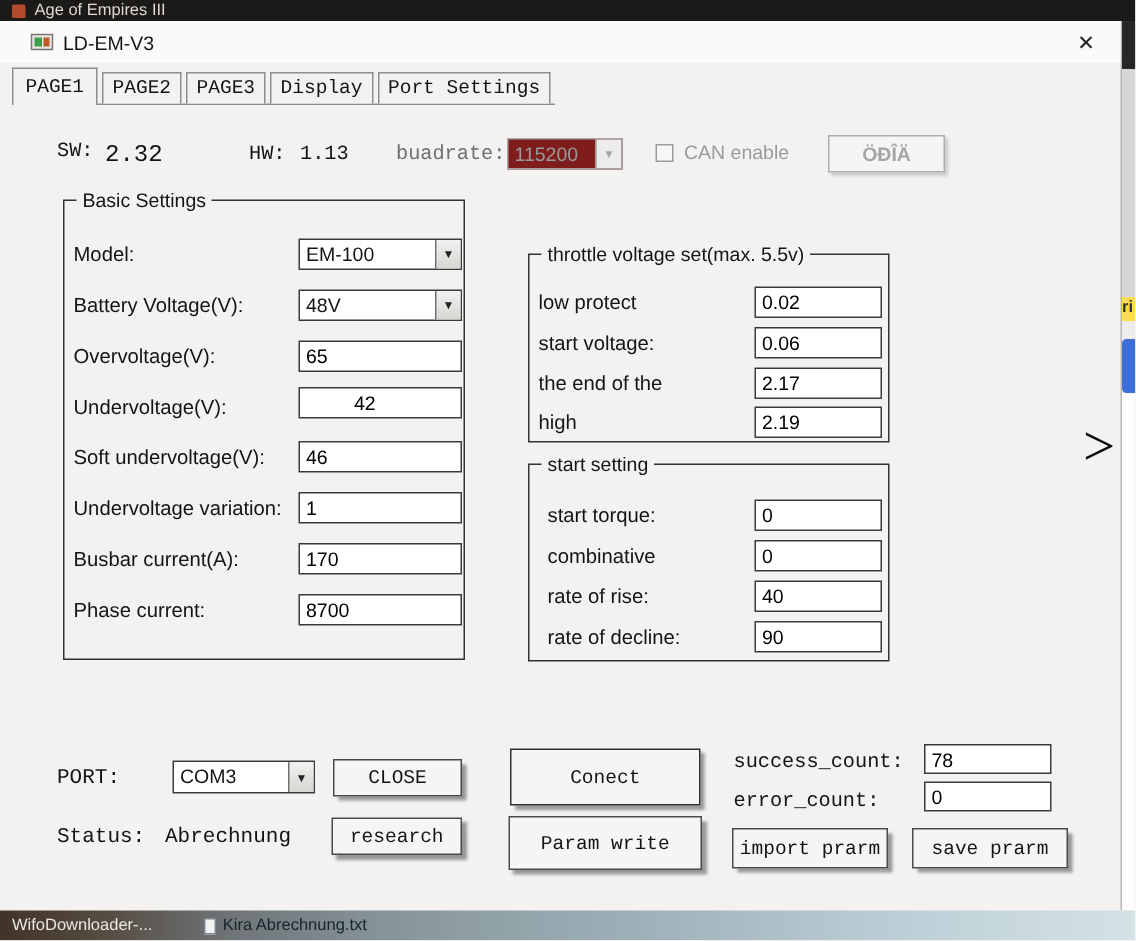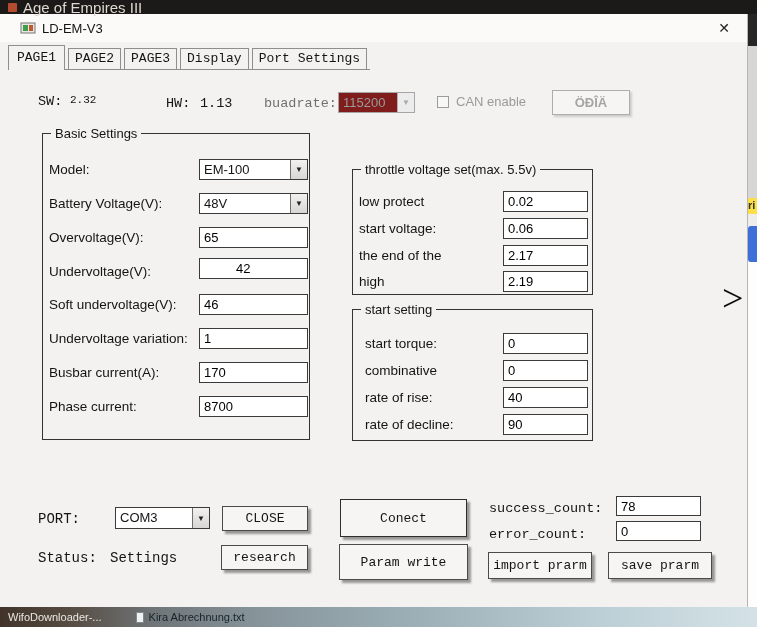--- a/index.html
+++ b/index.html
@@ -6,21 +6,21 @@
   body { background:#ffffff; }
   .canvas{position:relative;width:757px;height:627px;overflow:hidden;background:#f3f2f0;
           font-family:"Liberation Sans",sans-serif;color:#141414;}
   .abs{position:absolute;}
   .mono{font-family:"Liberation Mono",monospace;}
 
   
   .bg-top{position:absolute;left:0;top:0;width:100%;height:14px;background:#1b1a19;
           display:flex;align-items:center;gap:6px;padding-left:8px;z-index:5;}
   .aoe-icon{width:9px;height:9px;background:#b44a2e;border-radius:1px;flex:0 0 auto;}
-  .bg-top-title{font-size:15px;color:#ded9cf;white-space:nowrap;}
+  .bg-top-title{font-size:11px;color:#ded9cf;white-space:nowrap;}
 
   
   .dialog{position:absolute;left:0;top:14px;width:748px;height:593px;background:#f3f2f0;
           border-right:1px solid #b7b6b4;}
   .titlebar{position:absolute;left:0;top:0;width:100%;height:28px;background:#fbfaf9;}
   .title-text{position:absolute;left:42px;top:7px;font-size:13px;}
   .app-icon{position:absolute;left:20px;top:6px;width:16px;height:16px;}
   .close-btn{position:absolute;right:10px;top:3px;width:26px;height:22px;display:flex;
              align-items:center;justify-content:center;font-size:14px;color:#222;cursor:default;}
 
@@ -103,21 +103,21 @@
 
     <div class="tabstrip">
       <div class="tab active">PAGE1</div>
       <div class="tab">PAGE2</div>
       <div class="tab">PAGE3</div>
       <div class="tab">Display</div>
       <div class="tab">Port Settings</div>
     </div>
 
     <span class="abs mono" style="left:38px;top:80px;font-size:13.5px">SW:</span>
-    <span class="abs mono" style="left:70px;top:80px;font-size:11px">2.32</span>
+    <span class="abs mono" style="left:70px;top:80px;font-size:16px">2.32</span>
     <span class="abs mono" style="left:166px;top:82px;font-size:13.5px">HW:</span>
     <span class="abs mono" style="left:200px;top:82px;font-size:13.5px">1.13</span>
     <span class="abs mono midgray" style="left:264px;top:82px;font-size:13.5px">buadrate:</span>
     <div class="combo disabled" style="left:338px;top:78px;width:77px">
       <span class="cval">115200</span>
       <span class="carrow">▼</span>
     </div>
     <span class="cbox" style="left:437px;top:82px"></span>
     <span class="abs graytext" style="left:456px;top:80px;font-size:13px">CAN enable</span>
     <div class="btn disabled" style="left:552px;top:76px;width:78px;height:25px;font-family:'Liberation Sans',sans-serif">ÖÐÎÄ</div>
@@ -189,21 +189,21 @@
     </div>
 
     <span class="abs mono" style="left:38px;top:497px;font-size:14px">PORT:</span>
     <div class="combo" style="left:115px;top:493px;width:95px;height:22px">
       <span class="cval">COM3</span>
       <span class="carrow">▼</span>
     </div>
     <div class="btn" style="left:222px;top:492px;width:86px;height:25px">CLOSE</div>
 
     <span class="abs mono" style="left:38px;top:536px;font-size:14px">Status:</span>
-    <span class="abs mono" style="left:110px;top:536px;font-size:14px">Settings</span>
+    <span class="abs mono" style="left:110px;top:536px;font-size:14px">Abrechnung</span>
     <div class="btn" style="left:221px;top:531px;width:87px;height:25px">research</div>
 
     <div class="btn primary" style="left:340px;top:485px;width:127px;height:38px">Conect</div>
     <div class="btn" style="left:339px;top:530px;width:129px;height:36px">Param write</div>
 
     <span class="abs mono" style="left:489px;top:487px;font-size:13.5px">success_count:</span>
     <input class="tinput" style="left: 616px; top: 482px; width: 85px; height: 20px;" value="78">
     <span class="abs mono" style="left:489px;top:513px;font-size:13.5px">error_count:</span>
     <input class="tinput" style="left: 616px; top: 507px; width: 85px; height: 20px;" value="0">
 

